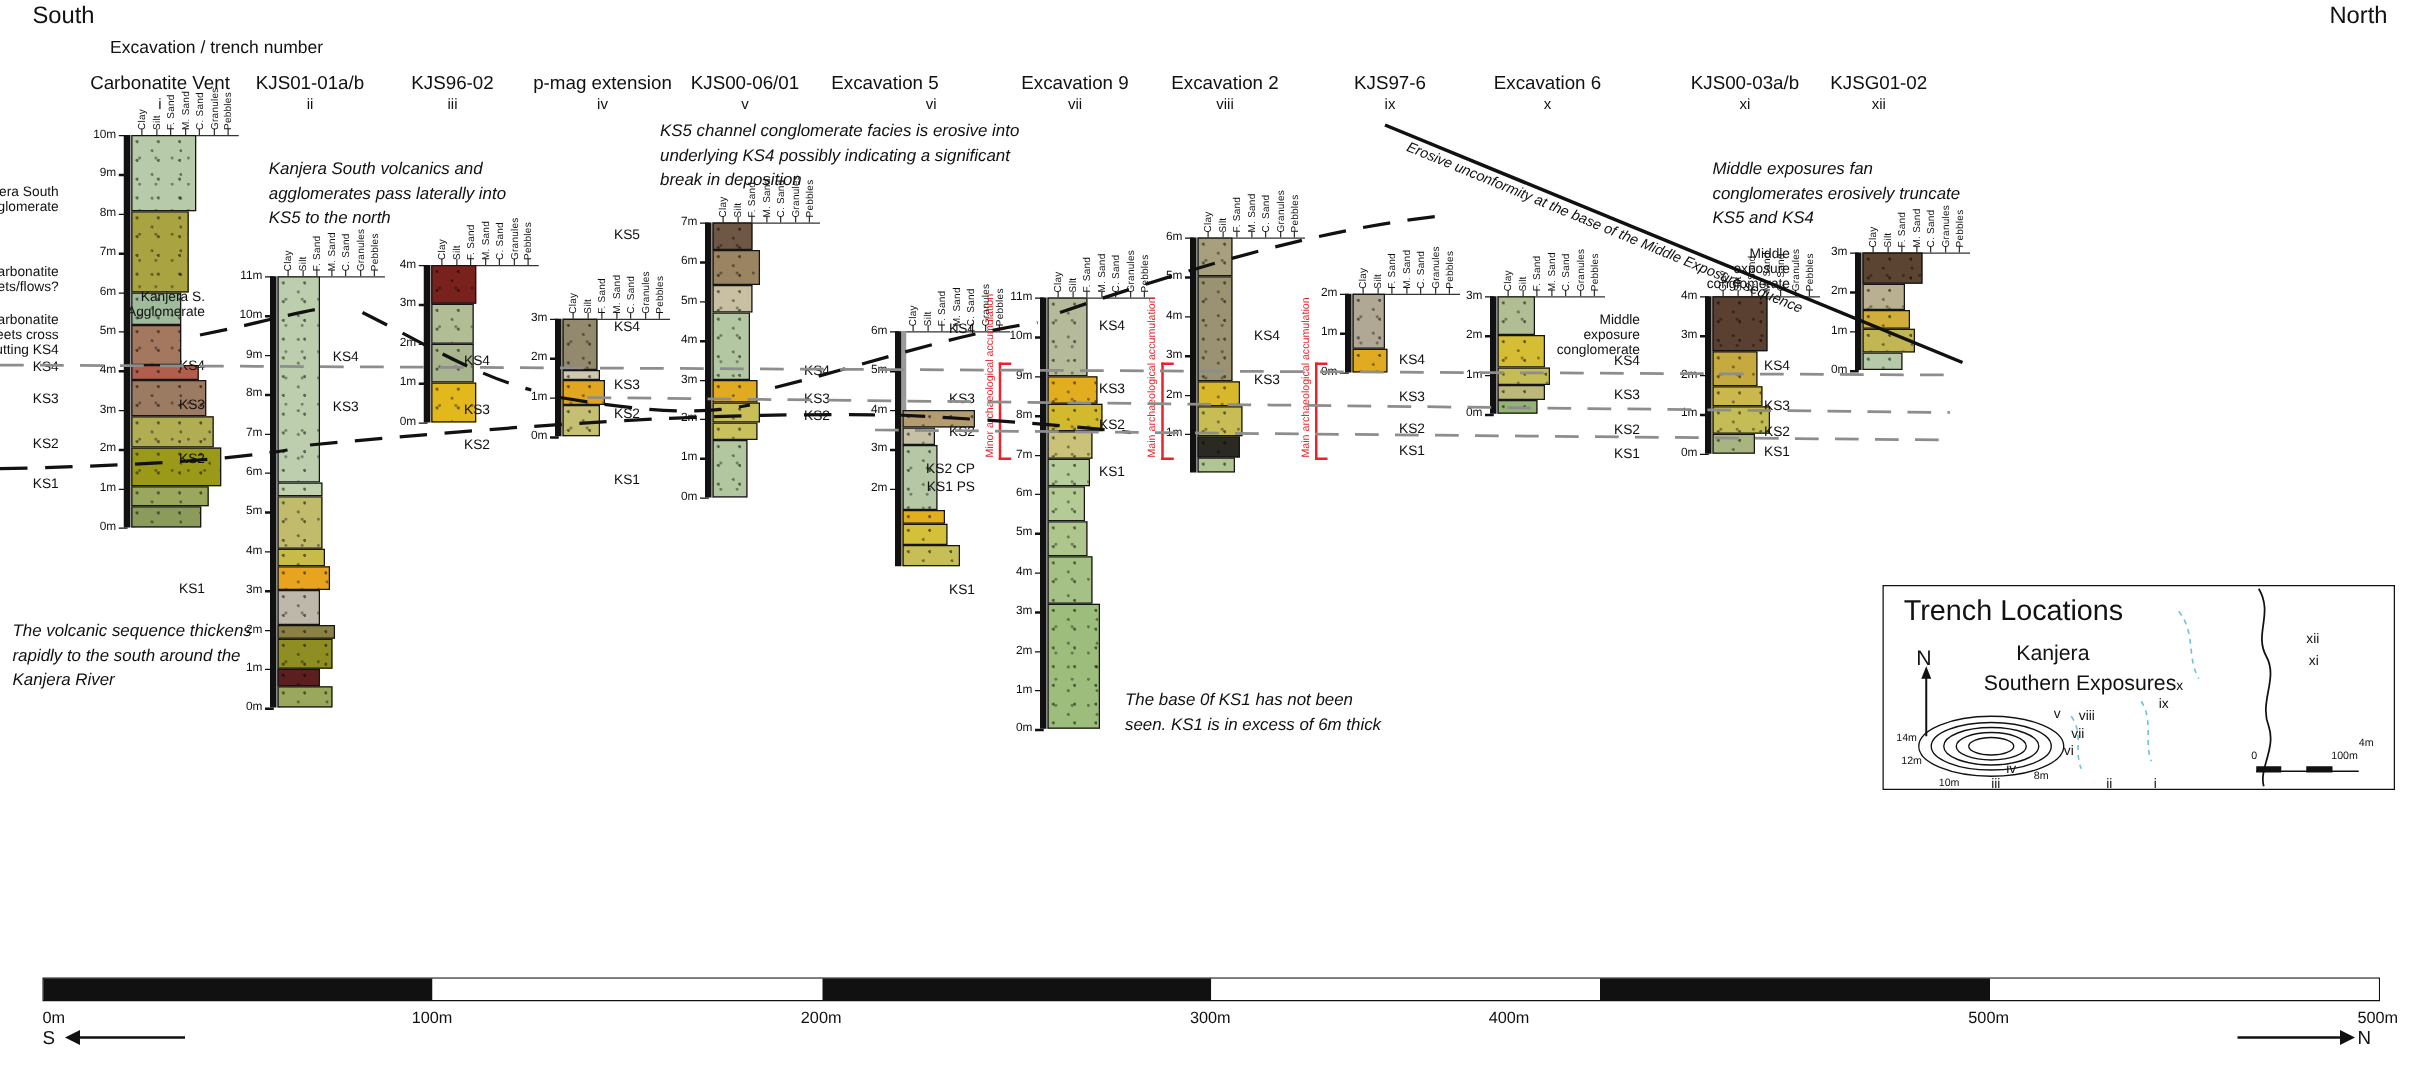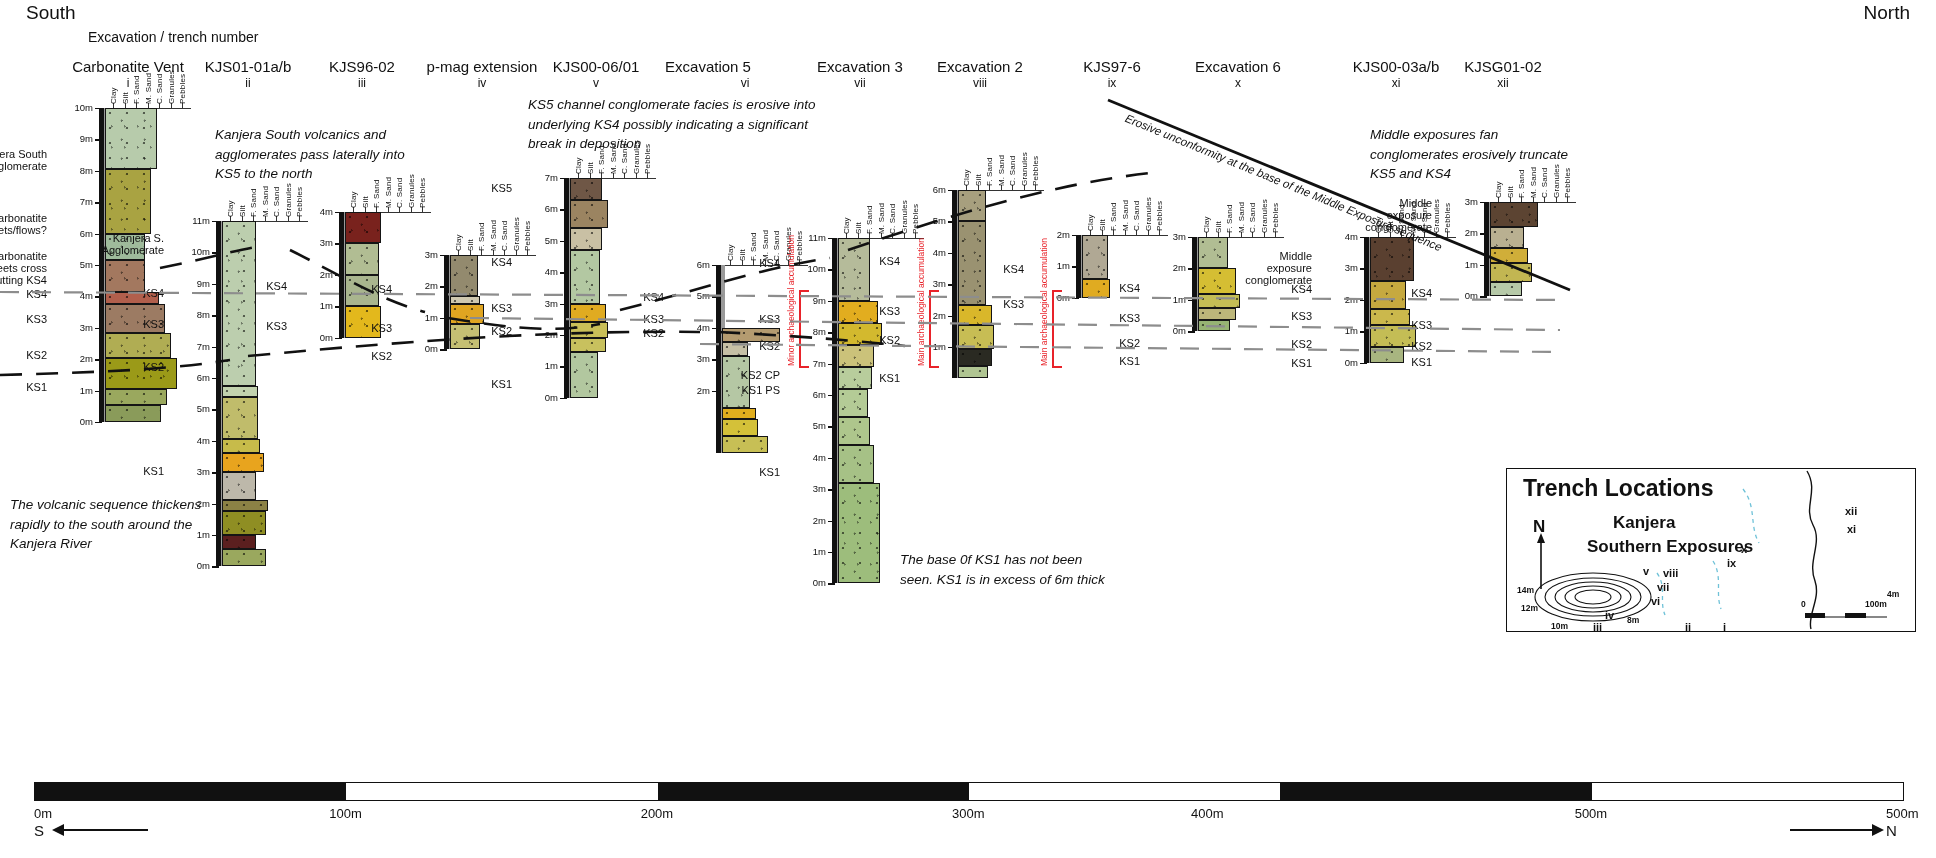--- a/index.html
+++ b/index.html
@@ -306,21 +306,21 @@
     <div class="abs depth-lbl" style="left: 670px; top: 290.4px; width: 40px;">5m</div>
     <div class="dtick" style="left: 712px; top: 327.8px;"></div>
     <div class="abs depth-lbl" style="left: 670px; top: 321.8px; width: 40px;">4m</div>
     <div class="dtick" style="left: 712px; top: 359.2px;"></div>
     <div class="abs depth-lbl" style="left: 670px; top: 353.2px; width: 40px;">3m</div>
     <div class="dtick" style="left: 712px; top: 390.6px;"></div>
     <div class="abs depth-lbl" style="left: 670px; top: 384.6px; width: 40px;">2m</div>
     <div class="abs unit-lbl" style="left: 592px; top: 291px; width: 72px; white-space: normal;">KS4</div>
     <div class="abs unit-lbl" style="left: 592px; top: 313px; width: 72px; white-space: normal;">KS3</div>
     <div class="abs unit-lbl" style="left: 592px; top: 327px; width: 72px; white-space: normal;">KS2</div>
-    <div class="abs col-title" style="left: 780px; top: 58px; width: 160px;">Excavation 3</div>
+    <div class="abs col-title" style="left: 780px; top: 58px; width: 160px;">Excavation 9</div>
     <div class="abs col-rom" style="left: 780px; top: 76px; width: 160px;">vii</div>
     <div class="gsaxis" style="left: 838px; top: 238px; width: 86px;"></div>
     <div class="tick" style="left: 846px; top: 233px;"></div>
     <div class="abs gs-lbl" style="left: 842px; top: 188px; height: 46px;">Clay</div>
     <div class="tick" style="left: 857.5px; top: 233px;"></div>
     <div class="abs gs-lbl" style="left: 853.5px; top: 188px; height: 46px;">Silt</div>
     <div class="tick" style="left: 869px; top: 233px;"></div>
     <div class="abs gs-lbl" style="left: 865px; top: 188px; height: 46px;">F. Sand</div>
     <div class="tick" style="left: 880.5px; top: 233px;"></div>
     <div class="abs gs-lbl" style="left: 876.5px; top: 188px; height: 46px;">M. Sand</div>
@@ -585,21 +585,21 @@
     <path d="M0,292 L1560,300"></path>
     <path d="M470,318 L1560,330"></path>
     <path d="M700,344 L1560,352"></path>
   </g>
   <line x1="1108" y1="100" x2="1570" y2="290" stroke="#111" stroke-width="2.8"></line>
 </svg>
 
 <div class="abs" id="unconf-lbl" style="left:1128px;top:112px;font-size:11.5px;font-style:italic;
             transform-origin:0 0;transform:rotate(22.4deg);white-space:nowrap;">Erosive unconformity at the base of the Middle Exposure sequence</div>
 
-<div class="inset" style="left:1506px;top:468px;width:408px;height:162px;font-weight:bold;">
+<div class="inset" style="left:1506px;top:468px;width:408px;height:162px;">
   <div class="abs inset-t" style="left:16px;top:6px;">Trench Locations</div>
   <div class="abs inset-n" style="left:26px;top:48px;">N</div>
   <svg width="408" height="162">
     <line x1="34" y1="120" x2="34" y2="70" stroke="#111" stroke-width="1.6"></line>
     <polygon points="34,64 30,74 38,74" fill="#111"></polygon>
     <path d="M300,2 C312,22 296,38 306,56 C316,74 300,92 308,112 C314,130 300,146 304,160" stroke="#111" stroke-width="1.4" fill="none"></path>
     <g stroke="#6fc2d8" stroke-width="1.3" fill="none" stroke-dasharray="4,4">
       <path d="M236,20 C250,38 242,56 252,74"></path>
       <path d="M206,92 C216,108 208,124 214,140"></path>
       <path d="M150,104 C160,118 152,132 158,146"></path>

